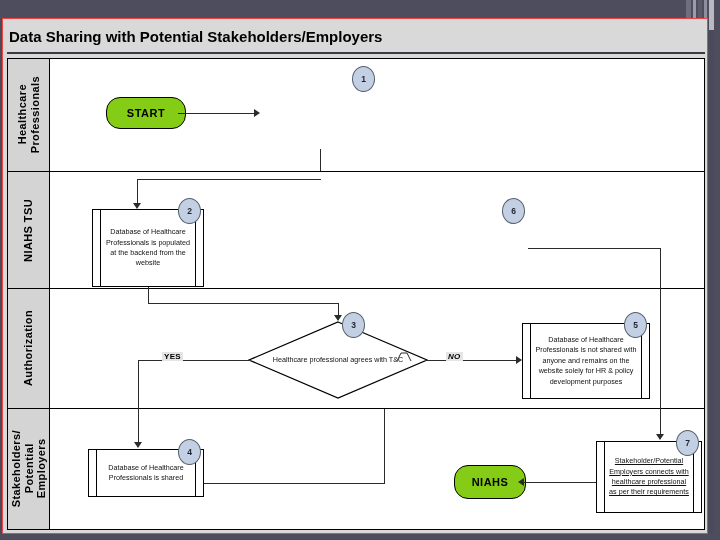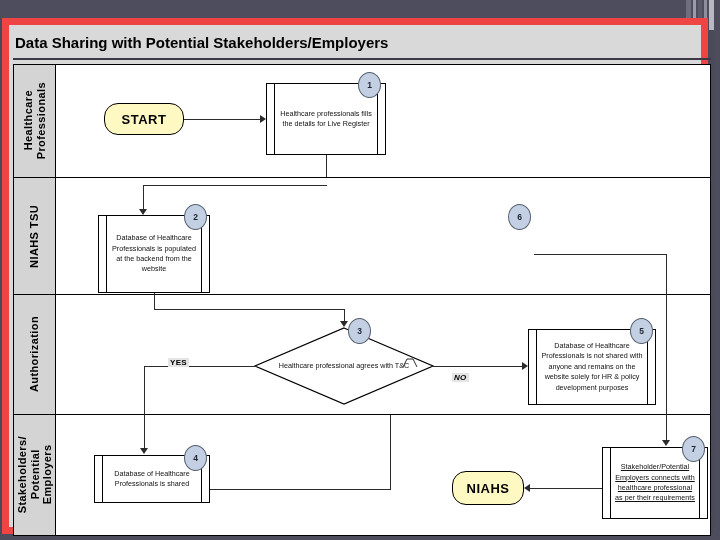--- a/index.html
+++ b/index.html
@@ -18,21 +18,21 @@
   .s2{left:9px;width:3px;background:#9b9bab;}
   .s3{left:14px;width:4px;background:#5a5a6c;}
   .s4{left:20px;width:3px;background:#8e8e9e;}
   .s5{left:25px;width:6px;background:#b9b9c4;}
   .rightstrip{position:absolute;right:0;top:0;width:6px;height:540px;background:#4d4d5e;}
   .botband{position:absolute;left:0;bottom:0;width:720px;height:6px;background:#4d4d5e;}
 
   
   .slide{
     position:absolute;left:2px;top:18px;width:706px;height:516px;
-    background:#d9d9d9;border:7px solid #ef4444;box-sizing:border-box;
+    background:#d9d9d9;border:1px solid #ef4444;box-sizing:border-box;
   }
 
   .title{
     position:absolute;left:6px;top:4px;width:694px;height:28px;
     font-size:15px;font-weight:bold;color:#000;line-height:28px;
     white-space:nowrap;
   }
   .titlerule{position:absolute;left:4px;top:33px;width:698px;height:2px;background:#3a3a46;}
 
   
@@ -63,23 +63,23 @@
     display:flex;align-items:center;justify-content:center;text-align:center;
     font-size:7.2px;color:#111;line-height:1.45;padding:3px 12px;
   }
   .proc::before,.proc::after{
     content:"";position:absolute;top:0;bottom:0;width:0;border-left:1px solid #000;
   }
   .proc::before{left:7px;}
   .proc::after{right:7px;}
 
   .term{
-    background:#fef9c3;border:1px solid #000;border-radius:14px;
+    background:#84cc16;border:1px solid #000;border-radius:14px;
     display:flex;align-items:center;justify-content:center;
-    font-size:13px;font-weight:bold;color:#000;letter-spacing:.5px;
+    font-size:11px;font-weight:bold;color:#000;letter-spacing:.5px;margin-left:8px;
   }
 
   .dec{position:absolute;}
   .dec .dshape{position:absolute;inset:0;}
   .dec .dtext{
     position:absolute;inset:0;display:flex;align-items:center;justify-content:center;
     text-align:left;font-size:7.2px;color:#111;line-height:1.4;padding:0 14px;
   }
 
   
@@ -134,23 +134,20 @@
         </div>
         <div class="lanebody">
 
           <div class="node term" style="left:48px;top:38px;width:80px;height:32px;">
             <span>START</span>
           </div>
 
           <div class="ln lnh" style="left:128px;top:54px;width:76px;"></div>
           <div class="arw arw-r" style="left:204px;top:50px;"></div>
 
-          <div class="node proc" style="left:210px;top:18px;width:120px;height:72px;">
-            <span>Healthcare professionals fills the details for Live Register</span>
-          </div>
           <div class="badge" style="left:302px;top:7px;">1</div>
 
           <div class="ln lnv" style="left:270px;top:90px;height:22px;"></div>
         </div>
       </div>
 
       <div class="lane" style="top:113px;height:117px;">
         <div class="lanehdr">
           <div class="lanelbl">NIAHS TSU</div>
         </div>
@@ -192,21 +189,21 @@
             <div class="dtext">Healthcare professional agrees with T&amp;C</div>
           </div>
           <div class="badge" style="left:292px;top:23px;">3</div>
 
           <div class="ln lnh" style="left:88px;top:71px;width:112px;"></div>
           <div class="ln lnv" style="left:88px;top:71px;height:49px;"></div>
           <div class="elbl" style="left:112px;top:63px;">YES</div>
 
           <div class="ln lnh" style="left:376px;top:71px;width:92px;"></div>
           <div class="arw arw-r" style="left:466px;top:67px;"></div>
-          <div class="elbl" style="left:396px;top:78px;font-style:italic;">NO</div>
+          <div class="elbl" style="left:396px;top:63px;font-style:italic;">NO</div>
 
           <svg style="position:absolute;left:346px;top:62px;width:16px;height:12px;">
             <path d="M1,10 L5,2 L11,2 L15,10" fill="none" stroke="#2b2b2b" stroke-width="1"></path>
           </svg>
 
           <div class="node proc" style="left:472px;top:34px;width:128px;height:76px;">
             <span>Database of Healthcare Professionals is not shared with anyone and remains on the website solely for HR &amp; policy development purposes</span>
           </div>
           <div class="badge" style="left:574px;top:23px;">5</div>
 

